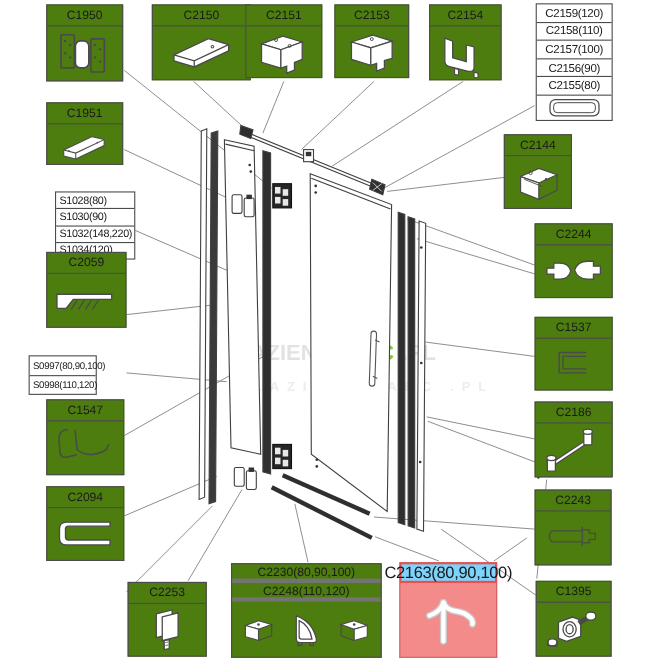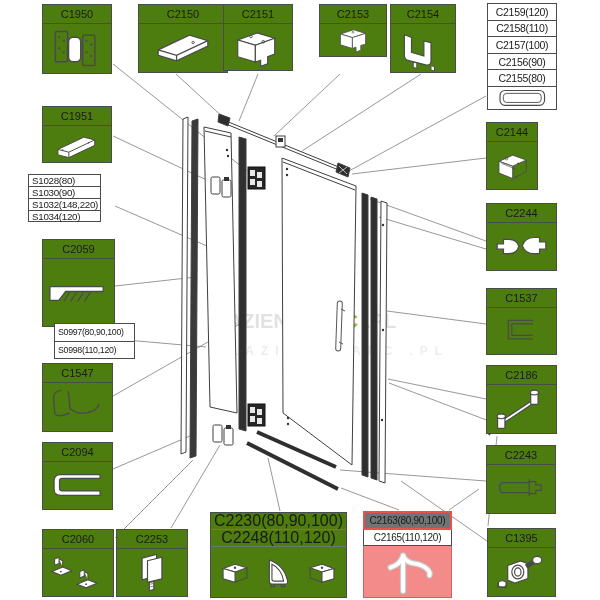--- a/index.html
+++ b/index.html
@@ -32,30 +32,30 @@
           display:flex; flex-direction:column; z-index:3; }
   .listbox .row { flex:1; display:flex; align-items:center; border-bottom:1px solid #4b4b4b;
           font-size:9.8px; letter-spacing:-0.3px; padding-left:3px; white-space:nowrap; }
   .listbox .row:last-child { border-bottom:none; }
   .listbox.center .row { justify-content:center; padding-left:0; font-size:10.5px; }
   .listbox .iconrow { flex:0 0 22px; border-bottom:none; display:flex;
           align-items:center; justify-content:center; }
   .listbox .iconrow svg { width:92%; height:90%; }
 
   
-  .pbox .rowt { font-size:16px; height:17px; line-height:16px; text-align:center;
-          border-bottom:1px solid #737373; white-space:nowrap; }
+  .pbox .rowt { font-size:11px; height:17px; line-height:16px; text-align:center;
+          border-bottom:4px solid #737373; white-space:nowrap; }
   .icon3 { flex:1; display:flex; align-items:center; justify-content:space-around;
           padding:2px 3px; }
 
   
   .hlbox { position:absolute; left:363px; top:511px; width:89px; height:87px;
           display:flex; flex-direction:column; z-index:3; }
-  .hlbox .r1 { height:19px; border:2.5px solid #e8514f; background:#737373; display:flex;
-          align-items:center; justify-content:center; font-size:10px;
+  .hlbox .r1 { height:19px; border:2.5px solid #e8514f; background:#7dd3fc; display:flex;
+          align-items:center; justify-content:center; font-size:15px;
           letter-spacing:-0.3px; white-space:nowrap; }
   .hlbox .r2 { height:17px; border:1px solid #4b4b4b; border-top:none; background:#fff;
           display:flex; align-items:center; justify-content:center; font-size:10px;
           letter-spacing:-0.3px; white-space:nowrap; }
   .hlbox .ric { flex:1; background:#f28b89; border:1px solid #d4605e; border-top:none;
           display:flex; align-items:center; justify-content:center; }
   .hlbox .ric svg { width:100%; height:100%; }
 </style>
 </head>
 <body>
@@ -196,52 +196,52 @@
             <circle cx="21" cy="29" r="1.2"></circle>
         <circle cx="45" cy="17" r="1.2"></circle>
             <circle cx="50" cy="21" r="1.2"></circle>
             <circle cx="45" cy="29" r="1.2"></circle>
             <circle cx="50" cy="33" r="1.2"></circle>
           </g>
         </svg>
     </div>
   </div>
 
-  <div class="pbox" style="left:42px;top:106px;width:70px;height:57px">
+  <div class="pbox" style="left:42px;top:93px;width:70px;height:57px">
     <div class="title">C1951</div>
     <div class="icon">
       <svg viewBox="0 0 70 50">
           <g fill="#fff" stroke="#4a4a4a" stroke-width="1.4">
         <path d="M7 33 L45 15 L61 19 L61 27 L23 45 L7 41 Z"></path>
         <path d="M7 33 L23 37 L61 19 M23 37 L23 45" fill="none"></path>
           </g>
         <circle cx="52" cy="23" r="1.1" fill="#4a4a4a"></circle>
           <circle cx="14" cy="34" r="1.1" fill="#4a4a4a"></circle>
         </svg>
     </div>
   </div>
 
-  <div class="listbox" style="left:28px;top:174px;width:73px;height:48px">
+  <div class="listbox" style="left:50px;top:174px;width:73px;height:62px">
     <div class="row">S1028(80)</div>
     <div class="row">S1030(90)</div>
     <div class="row">S1032(148,220)</div>
     <div class="row">S1034(120)</div>
   </div>
 
-  <div class="pbox" style="left:42px;top:239px;width:73px;height:88px">
+  <div class="pbox" style="left:42px;top:229px;width:73px;height:69px">
     <div class="title">C2059</div>
     <div class="icon">
       <svg viewBox="0 0 70 50">
           <path d="M6 19 H60 V24 H22 L15 33 H6 Z" fill="#fff" stroke="#4a4a4a" stroke-width="1.3"></path>
         <path d="M26 25 l-6 9 M33 25 l-6 9 M40 25 l-6 9 M47 25 l-6 9" stroke="#4a4a4a" stroke-width="1.3" fill="none"></path>
         </svg>
     </div>
   </div>
 
-  <div class="listbox" style="left:54px;top:323px;width:81px;height:36px">
+  <div class="listbox" style="left:26px;top:323px;width:62px;height:36px">
     <div class="row" style="font-size:8.8px">S0997(80,90,100)</div>
     <div class="row" style="font-size:8.8px">S0998(110,120)</div>
   </div>
 
   <div class="pbox" style="left:42px;top:363px;width:71px;height:69px">
     <div class="title">C1547</div>
     <div class="icon">
       <svg viewBox="0 0 70 50">
           <path d="M17 7 q-8 1 -8 9 l1 13 q0 7 9 5 l7 -2 M25 8 l2 19 q11 9 27 1 q3 -2 4 -6" fill="none" stroke="#4a4a4a" stroke-width="1.5" stroke-linecap="round"></path>
         </svg>
@@ -250,39 +250,20 @@
 
   <div class="pbox" style="left:42px;top:442px;width:71px;height:68px">
     <div class="title">C2094</div>
     <div class="icon">
       <svg viewBox="0 0 70 50">
           <path d="M60 13 H16 q-7 0 -7 7 v9 q0 7 7 7 h44 v-5 H18 q-3 0 -3 -3 v-8 q0 -3 3 -3 h42 Z" fill="#fff" stroke="#4a4a4a" stroke-width="1.3"></path>
         </svg>
     </div>
   </div>
 
-  <div class="pbox" style="left:42px;top:529px;width:72px;height:68px">
-    <div class="title">C2060</div>
-    <div class="icon">
-      <svg viewBox="0 0 70 50">
-          <g fill="#fff" stroke="#4a4a4a" stroke-width="1.2">
-        <path d="M6 24 l12 -5 10 4 -12 5 Z"></path>
-            <path d="M9 17 v-7 l5 -2 v7 Z"></path>
-            <path d="M14 10 l4 2 v7"></path>
-        <path d="M34 38 l12 -5 10 4 -12 5 Z"></path>
-            <path d="M37 31 v-7 l5 -2 v7 Z"></path>
-            <path d="M42 24 l4 2 v7"></path>
-          </g>
-        <g fill="#4a4a4a">
-            <circle cx="16" cy="24" r="1"></circle>
-            <circle cx="44" cy="38" r="1"></circle>
-          </g>
-        </svg>
-    </div>
-  </div>
 
   <div class="pbox" style="left:138px;top:4px;width:90px;height:69px">
     <div class="title">C2150</div>
     <div class="icon">
       <svg viewBox="0 0 70 50">
           <g fill="#fff" stroke="#4a4a4a" stroke-width="1.3">
         <path d="M8 27 L42 11 L62 17 L62 23 L28 39 L8 33 Z"></path>
         <path d="M8 27 L28 33 L62 17 M28 33 L28 39" fill="none"></path>
           </g>
         <circle cx="46" cy="19" r="1.3" fill="none" stroke="#4a4a4a"></circle>
@@ -298,21 +279,21 @@
         <path d="M12 17 L34 9 L54 15 L32 23 Z"></path>
         <path d="M12 17 L32 23 L32 42 L12 36 Z"></path>
         <path d="M32 23 L54 15 L54 33 L46 36 L46 44 L38 47 L38 40 L32 42 Z"></path>
           </g>
         <circle cx="27" cy="13" r="1.5" fill="none" stroke="#4a4a4a"></circle>
         <circle cx="41" cy="19" r="1.5" fill="none" stroke="#4a4a4a"></circle>
         </svg>
     </div>
   </div>
 
-  <div class="pbox" style="left:319px;top:4px;width:68px;height:53px">
+  <div class="pbox" style="left:304px;top:4px;width:68px;height:67px">
     <div class="title">C2153</div>
     <div class="icon">
       <svg viewBox="0 0 70 50">
           <g fill="#fff" stroke="#4a4a4a" stroke-width="1.3">
         <path d="M14 15 L36 8 L56 14 L34 21 Z"></path>
         <path d="M14 15 L14 33 L34 39 L34 21 Z"></path>
         <path d="M34 21 L56 14 L56 32 L48 34 L48 42 L40 45 L40 37 L34 39 Z"></path>
           </g>
         <circle cx="35" cy="12" r="1.5" fill="none" stroke="#4a4a4a"></circle>
         </svg>
@@ -336,21 +317,21 @@
     <div class="row">C2156(90)</div>
     <div class="row">C2155(80)</div>
     <div class="iconrow">
       <svg viewBox="0 0 70 24">
           <rect x="8" y="3" width="54" height="18" rx="6" fill="#fff" stroke="#4a4a4a" stroke-width="1.4"></rect>
         <rect x="12" y="6.5" width="46" height="11" rx="4" fill="none" stroke="#4a4a4a" stroke-width="1.1"></rect>
         </svg>
     </div>
   </div>
 
-  <div class="pbox" style="left:486px;top:122px;width:52px;height:68px">
+  <div class="pbox" style="left:458px;top:122px;width:62px;height:68px">
     <div class="title">C2144</div>
     <div class="icon">
       <svg viewBox="0 0 70 50">
           <g fill="#fff" stroke="#4a4a4a" stroke-width="1.3">
         <path d="M16 19 L36 10 L56 17 L36 26 Z"></path>
         <path d="M16 19 L16 36 L36 44 L36 26 Z"></path>
         <path d="M56 17 L56 34 L36 44" fill="none"></path>
           </g>
         <circle cx="27" cy="15" r="1.8" fill="none" stroke="#4a4a4a"></circle>
         <circle cx="44" cy="22" r="1.4" fill="#4a4a4a"></circle>
@@ -461,21 +442,20 @@
             <path d="M6 14 V26 L20 30 V18 Z"></path>
           <path d="M34 13 V25 L20 30" fill="none"></path>
           </g>
         <circle cx="20" cy="13" r="1.4" fill="#4a4a4a"></circle>
         </svg>
     </div>
   </div>
 
   <div class="hlbox">
     <div class="r1">C2163(80,90,100)</div>
-    <div class="r2">C2165(110,120)</div>
     <div class="ric">
       <svg viewBox="0 0 89 52">
           <g fill="none" stroke-linecap="round">
         <path d="M40 10 q-3 9 -13 12" stroke="#c9c9c9" stroke-width="6.5"></path>
         <path d="M40 10 q3 7 12 8 q8 1 13 6 q3 3 2 6" stroke="#c9c9c9" stroke-width="6.5"></path>
         <path d="M40 10 V46" stroke="#c9c9c9" stroke-width="6.5"></path>
         <path d="M40 10 q-3 9 -13 12" stroke="#fff" stroke-width="4"></path>
         <path d="M40 10 q3 7 12 8 q8 1 13 6 q3 3 2 6" stroke="#fff" stroke-width="4"></path>
         <path d="M40 10 V46" stroke="#fff" stroke-width="4"></path>
           </g>

